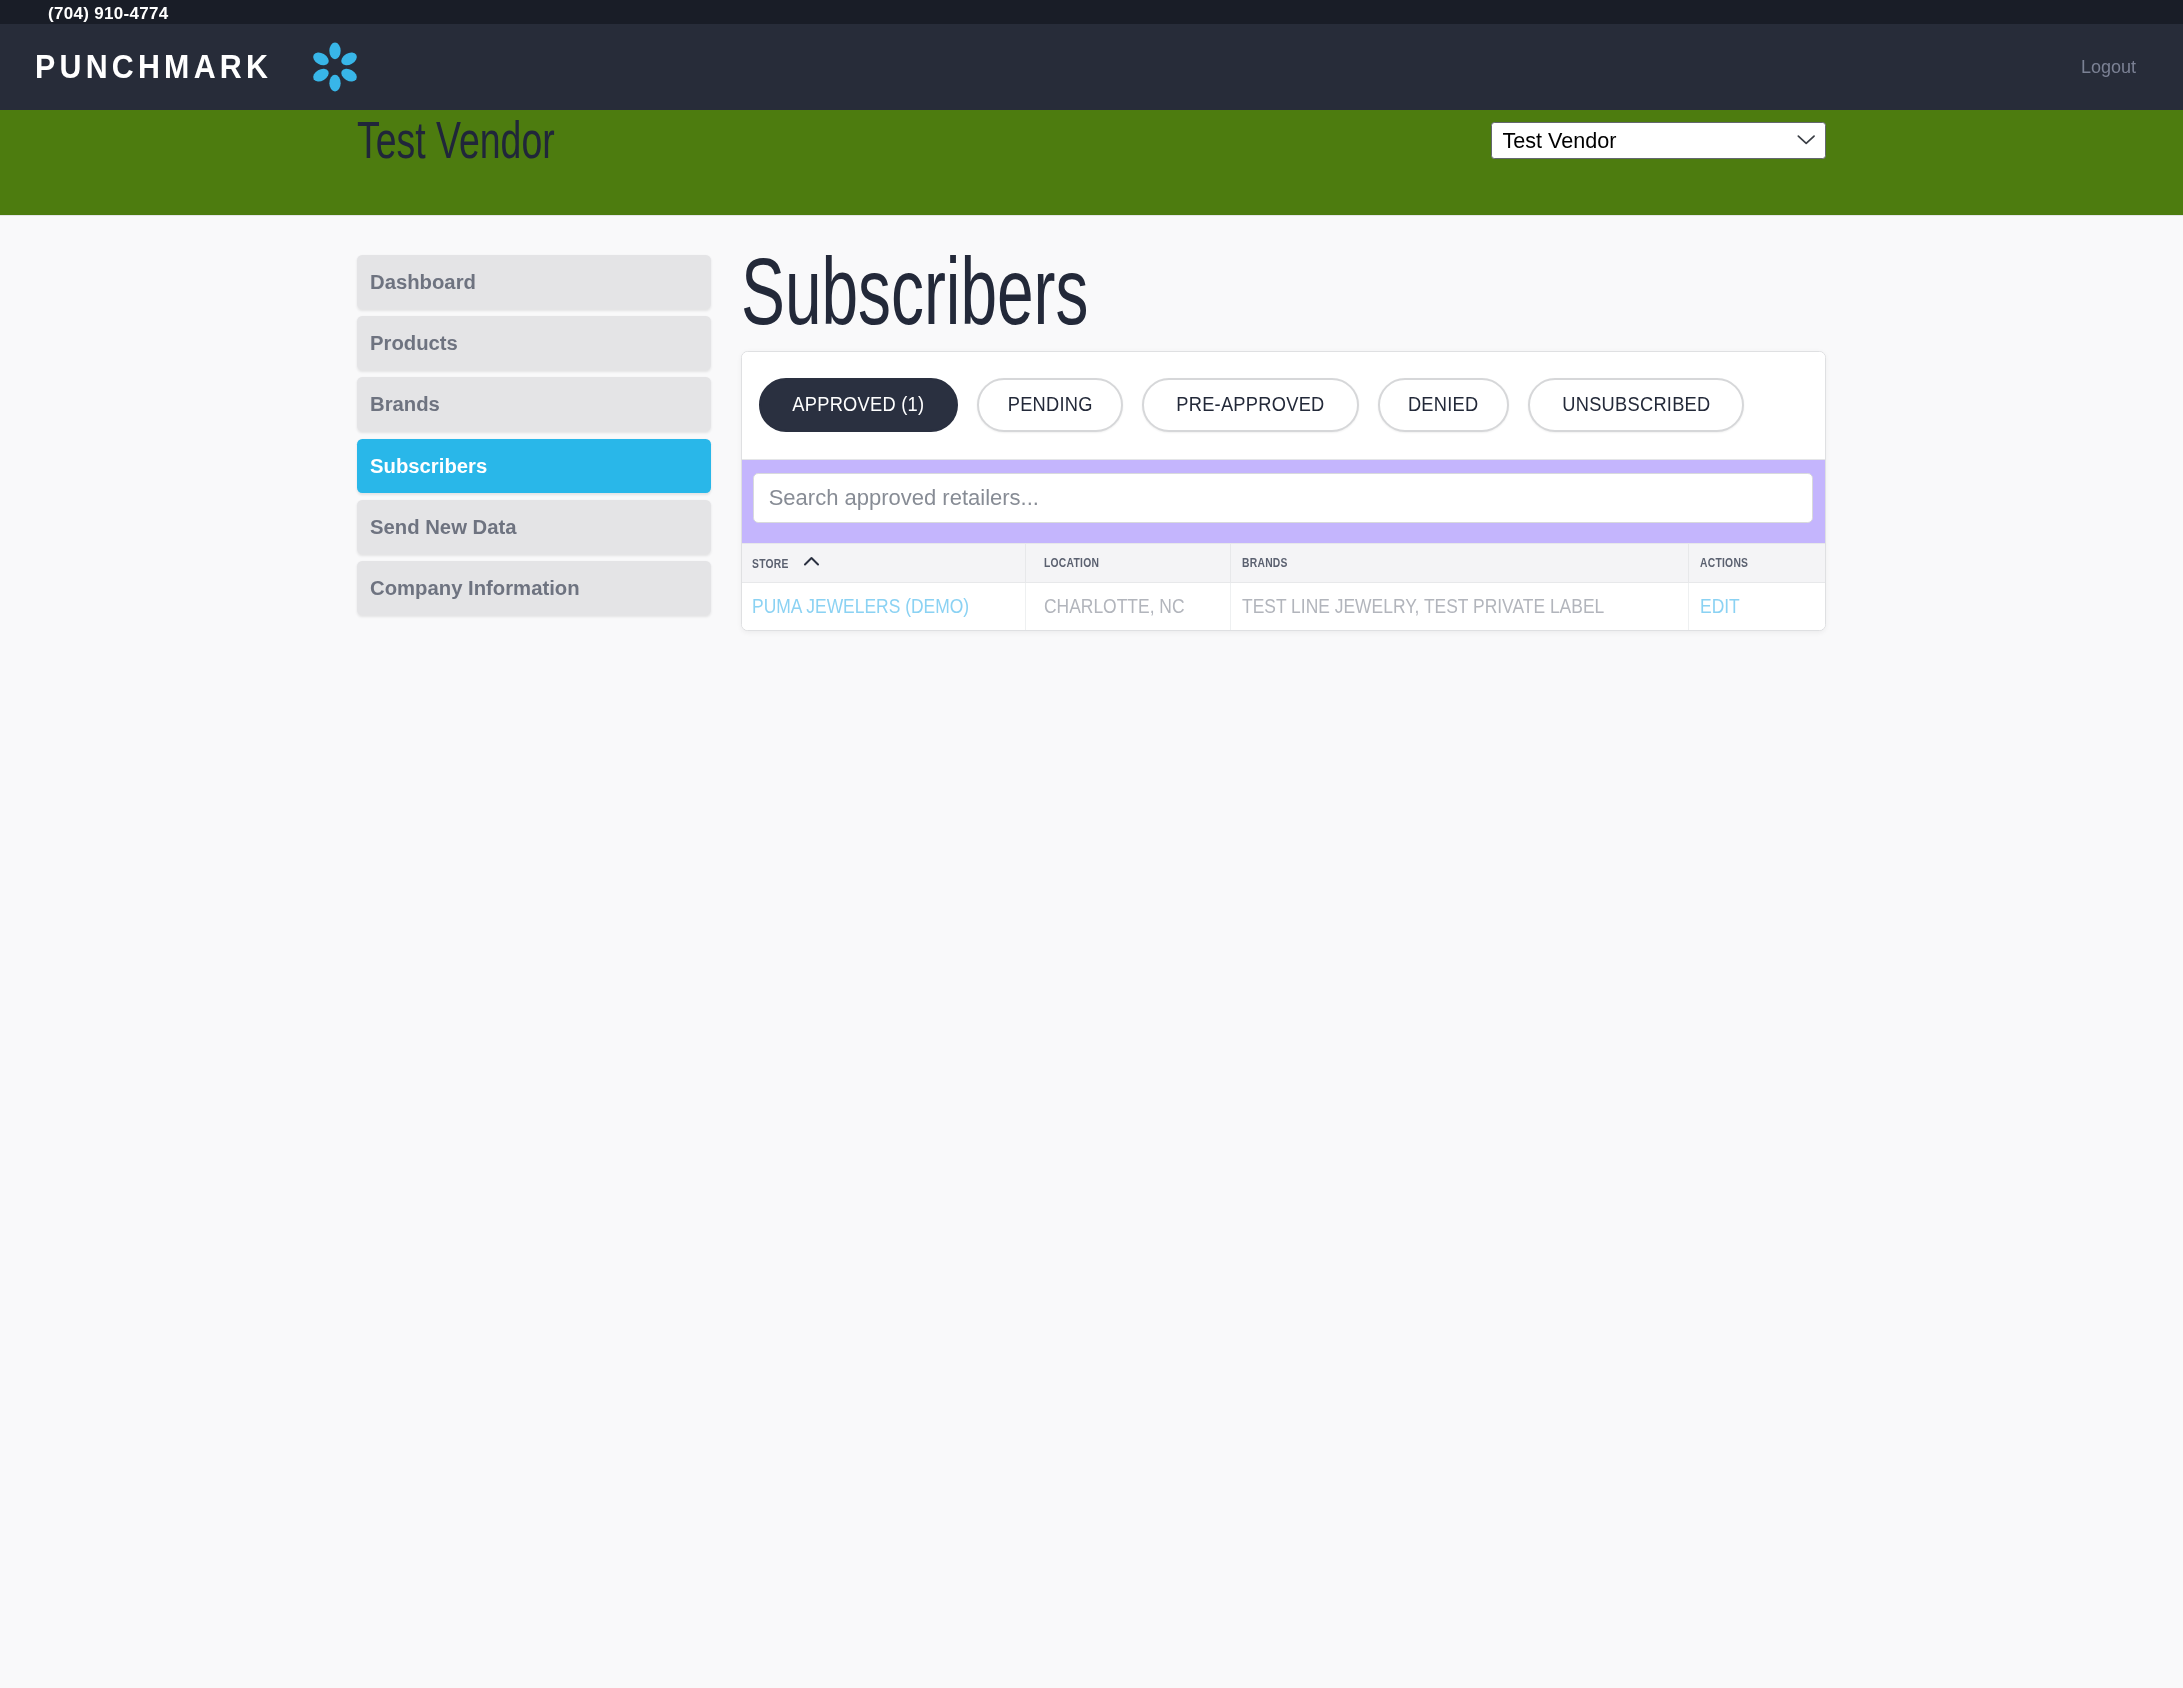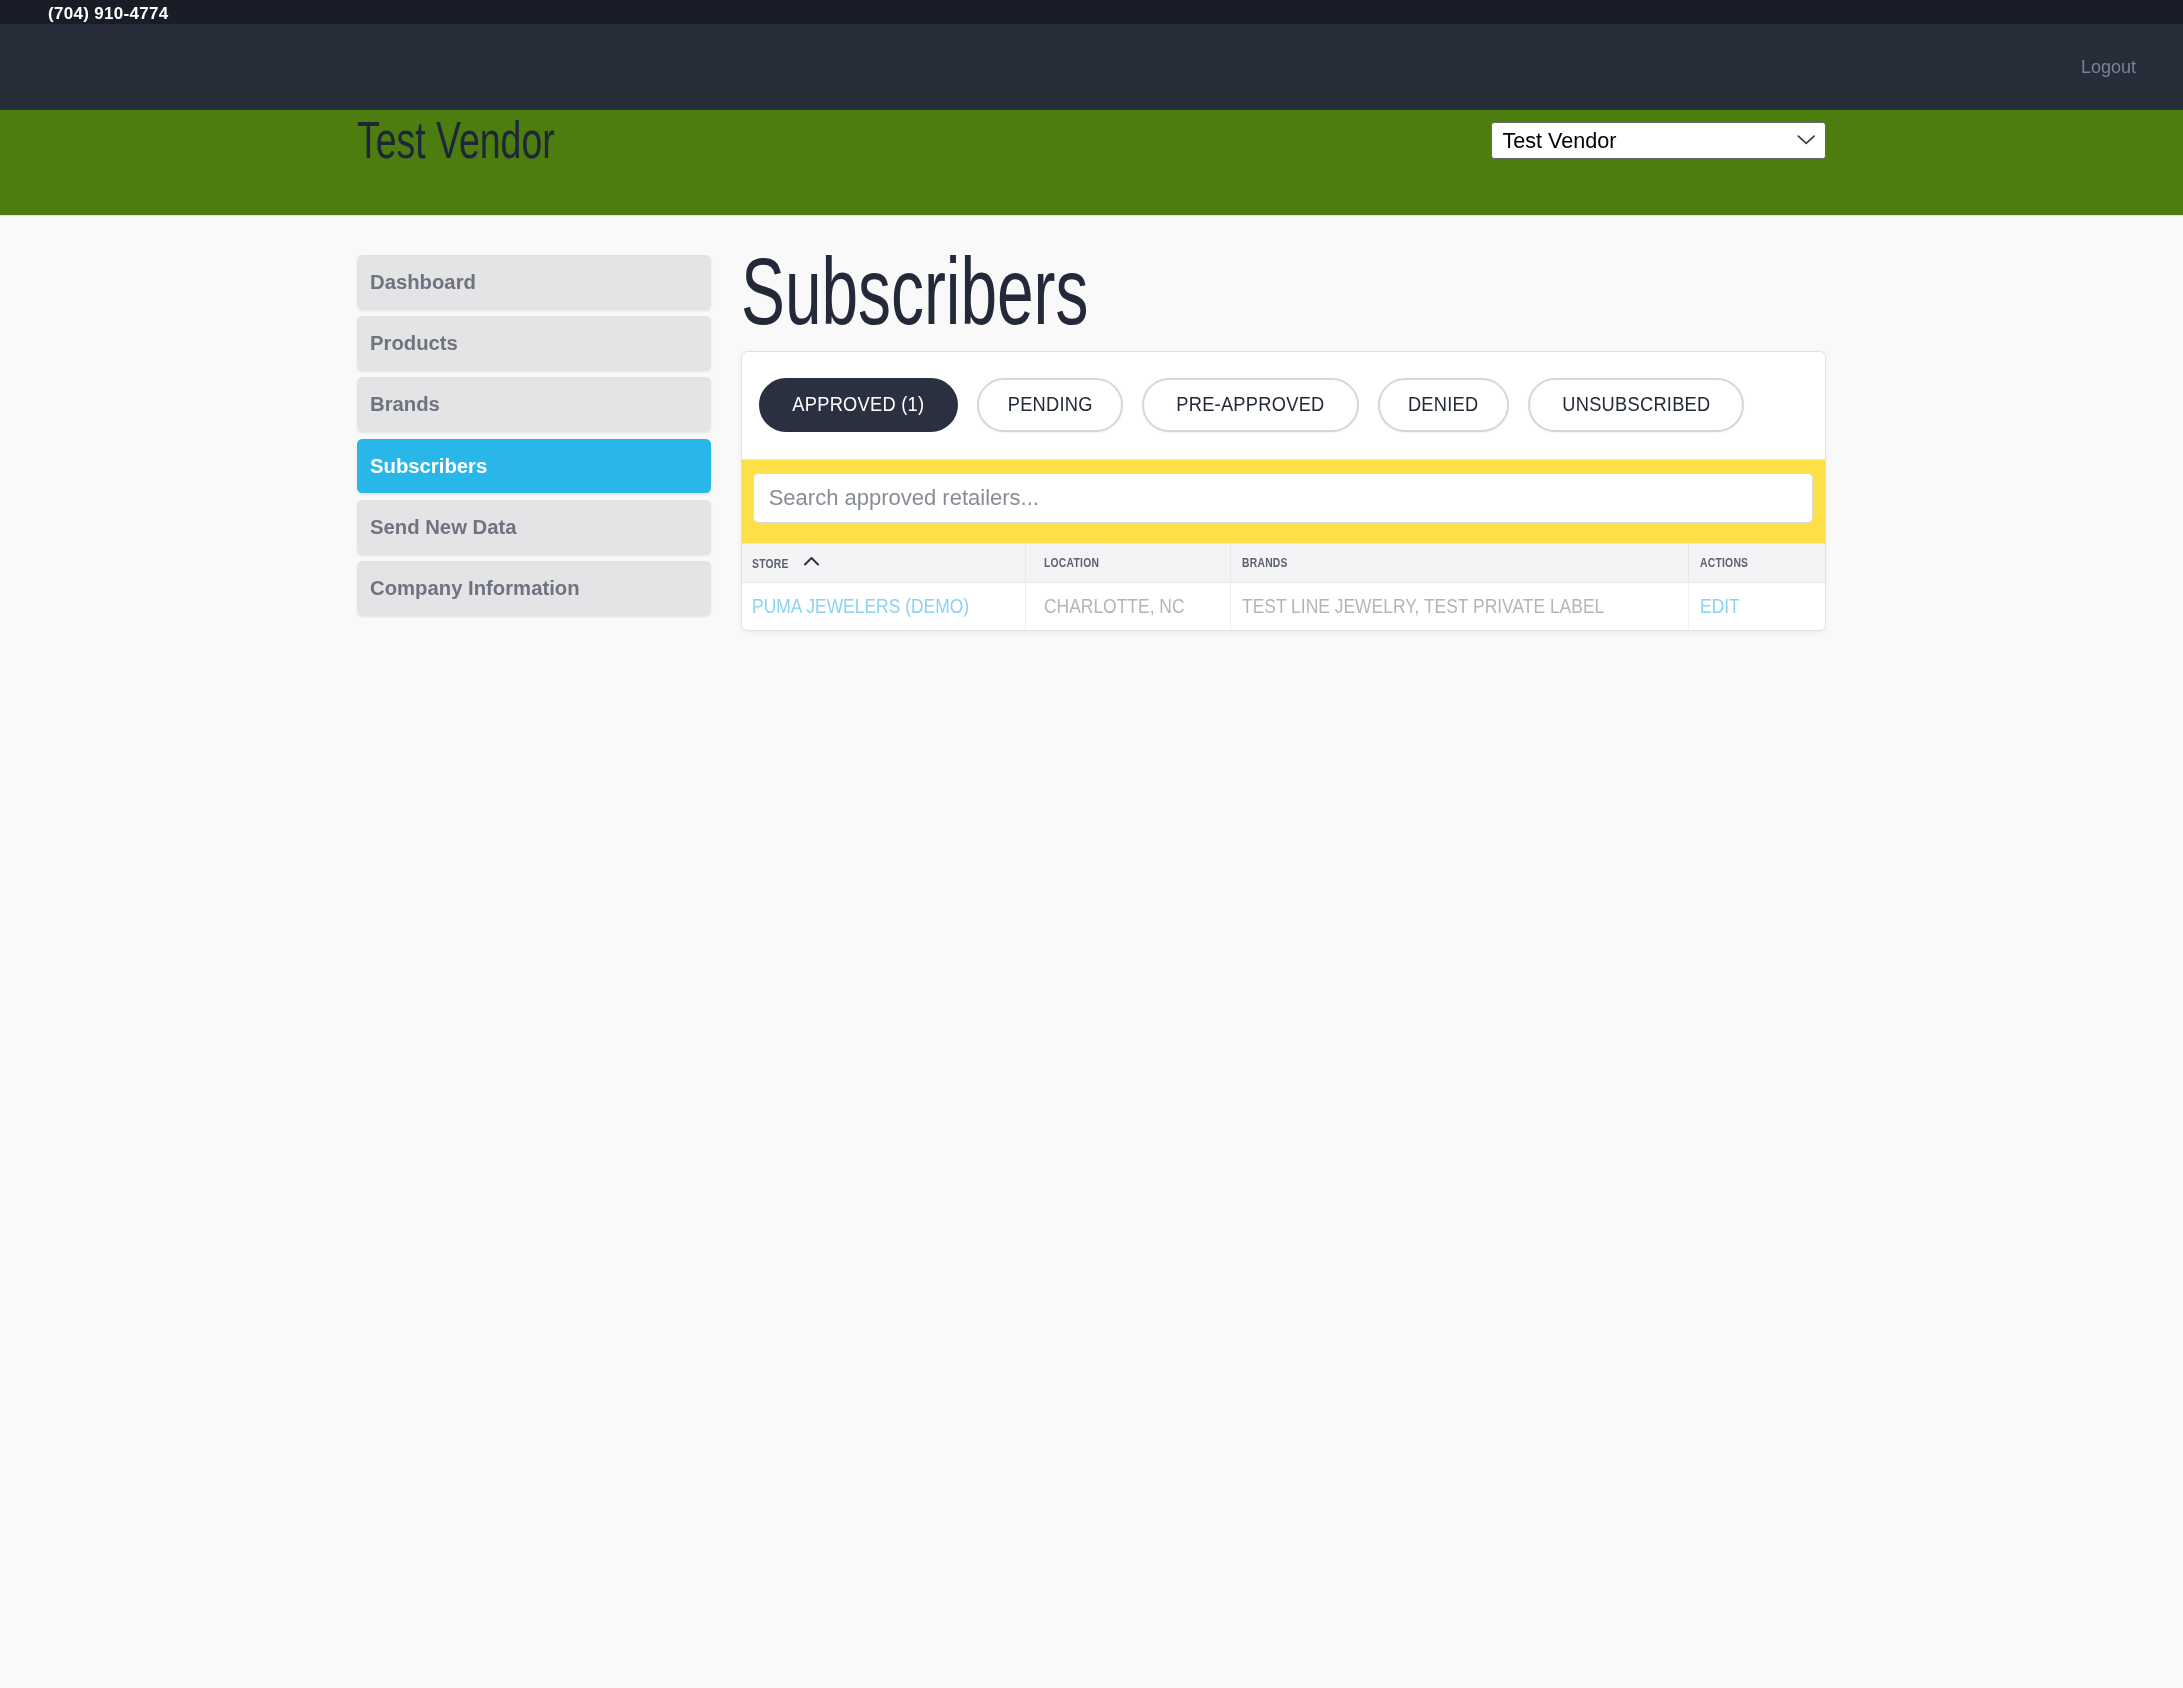--- a/index.html
+++ b/index.html
@@ -66,21 +66,21 @@
 
   .pills{display:flex;gap:19px;padding:25.6px 17.7px 27.5px;background:#fff;flex-wrap:wrap}
   .pill{
     height:54px;border-radius:27px;border:2px solid #d6d7d9;background:#fff;color:#232939;
     font-size:20.3px;font-weight:500;font-family:inherit;padding:0 24px;display:flex;align-items:center;
     letter-spacing:0.3px;box-shadow:0 0.7px 2px rgba(0,0,0,.07);cursor:pointer;white-space:nowrap;
   }
   .pill .cond{display:inline-block;transform:scaleX(.9)}
   .pill.active{background:var(--pill-dark);border-color:var(--pill-dark);color:#fff;box-shadow:none}
 
-  .search-section{border-top:1.3px solid var(--border);background:#fde047;padding:12.5px 11.8px 20.3px}
+  .search-section{border-top:1.3px solid var(--border);background:#c4b5fd;padding:12.5px 11.8px 20.3px}
   .search-input{
     width:100%;height:50px;border:1.3px solid #d8dadc;border-radius:5.2px;background:#fff;
     font-size:22px;font-family:inherit;color:#3c414b;padding:0 14.4px;outline:none;
   }
   .search-input::placeholder{color:#878c95}
 
   table{width:100%;border-collapse:collapse;table-layout:fixed}
   thead th{
     background:#f4f4f6;height:39px;font-size:12px;font-weight:bold;color:#5b6170;
     text-align:left;padding:0 10.5px;letter-spacing:0.3px;
@@ -100,20 +100,35 @@
   .sort-caret{display:inline-block;margin-left:7.9px;vertical-align:1.3px}
 </style>
 </head>
 <body>
 
 <div class="topbar">
   <span class="topbar-phone">(704) 910-4774</span>
 </div>
 
 <div class="navbar">
+  <a class="brand">
+    <span class="brand-text">PUNCHMARK</span>
+    <span class="logo-icon">
+      <svg viewBox="0 0 100 100">
+        <g fill="#38b6e8">
+          <ellipse cx="50" cy="20" rx="10.5" ry="15.5"></ellipse>
+          <ellipse cx="75.98" cy="35" rx="10.5" ry="15.5" transform="rotate(60 75.98 35)"></ellipse>
+          <ellipse cx="75.98" cy="65" rx="10.5" ry="15.5" transform="rotate(120 75.98 65)"></ellipse>
+          <ellipse cx="50" cy="80" rx="10.5" ry="15.5"></ellipse>
+          <ellipse cx="24.02" cy="65" rx="10.5" ry="15.5" transform="rotate(60 24.02 65)"></ellipse>
+          <ellipse cx="24.02" cy="35" rx="10.5" ry="15.5" transform="rotate(120 24.02 35)"></ellipse>
+        </g>
+      </svg>
+    </span>
+  </a>
   <a class="logout">Logout</a>
 </div>
 
 <div class="header-band">
   <div class="header-inner">
     <h1 class="vendor-title">Test Vendor</h1>
     <div class="select-wrap">
       <select class="vendor-select">
         <option>Test Vendor</option>
       </select>

